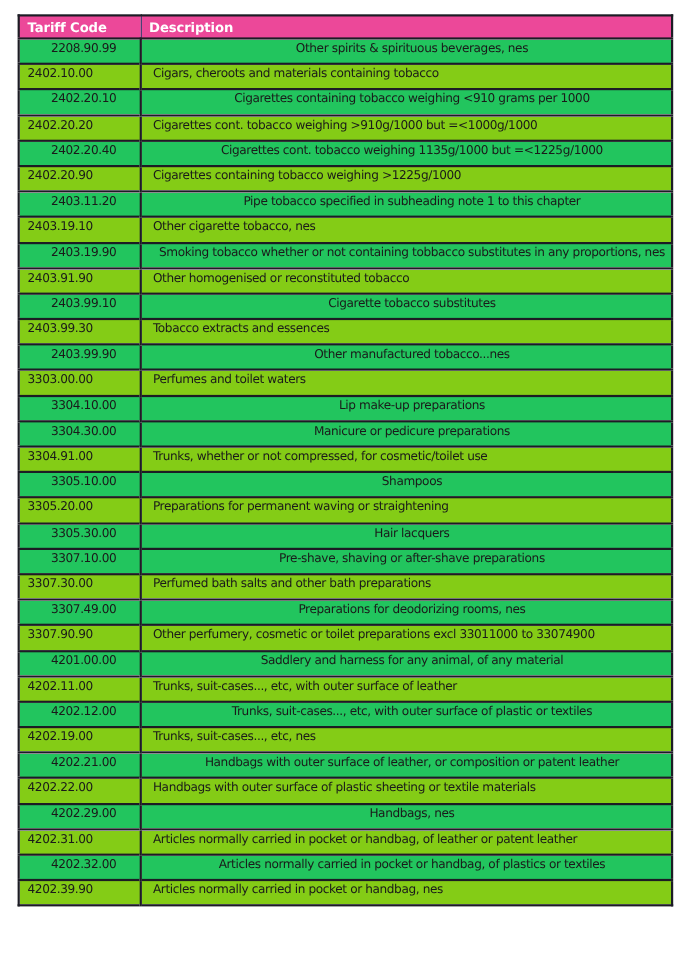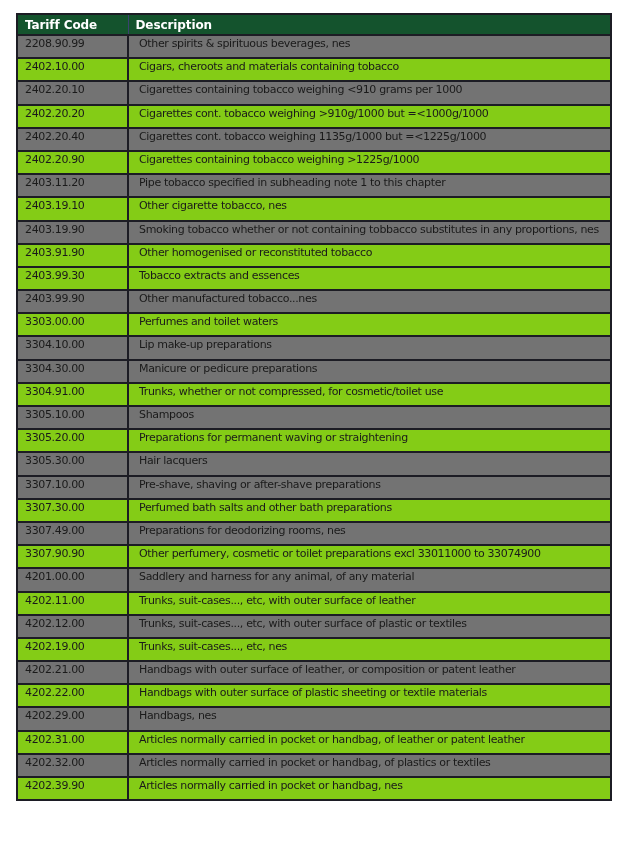--- a/index.html
+++ b/index.html
@@ -19,21 +19,21 @@
       left: 16px;
       top: 13px;
       width: 596px;
       border-collapse: collapse;
       border: 2px solid #1c1c24;
       table-layout: fixed;
     }
     .tariff-table col.code-col { width: 111px; }
     .tariff-table col.desc-col { width: auto; }
     .tariff-table th {
-      background: #14532d;
+      background: #ec4899;
       color: #ffffff;
       font-weight: bold;
       font-size: 12px;
       text-align: left;
       height: 19px;
       padding: 0 0 0 7px;
       border-right: 1px solid #3a4270;
       vertical-align: middle;
       letter-spacing: -0.1px;
     }
@@ -45,21 +45,21 @@
       padding: 0 0 2px 7px;
       border-top: 2px solid #1c1c24;
       border-right: 2px solid #1c1c24;
       vertical-align: top;
       white-space: nowrap;
       overflow: hidden;
       letter-spacing: -0.35px;
       line-height: 16px;
     }
     .tariff-table td.desc { padding-left: 10px; border-right: none; }
-    .tariff-table tr.odd td { background: #737373; }
+    .tariff-table tr.odd td { background: #22c55e; text-align: center; }
     .tariff-table tr.even td { background: #84cc16; }
   </style>
 </head>
 <body>
 
 <table class="tariff-table">
   <colgroup>
     <col class="code-col">
     <col class="desc-col">
   </colgroup>
@@ -103,20 +103,24 @@
         <td class="desc">Other cigarette tobacco, nes</td>
       </tr>
       <tr class="odd">
         <td class="code">2403.19.90</td>
         <td class="desc">Smoking tobacco whether or not containing tobbacco substitutes in any proportions, nes</td>
       </tr>
       <tr class="even">
         <td class="code">2403.91.90</td>
         <td class="desc">Other homogenised or reconstituted tobacco</td>
       </tr>
+      <tr class="odd">
+        <td class="code">2403.99.10</td>
+        <td class="desc">Cigarette tobacco substitutes</td>
+      </tr>
       <tr class="even">
         <td class="code">2403.99.30</td>
         <td class="desc">Tobacco extracts and essences</td>
       </tr>
       <tr class="odd">
         <td class="code">2403.99.90</td>
         <td class="desc">Other manufactured tobacco...nes</td>
       </tr>
       <tr class="even">
         <td class="code">3303.00.00</td>

